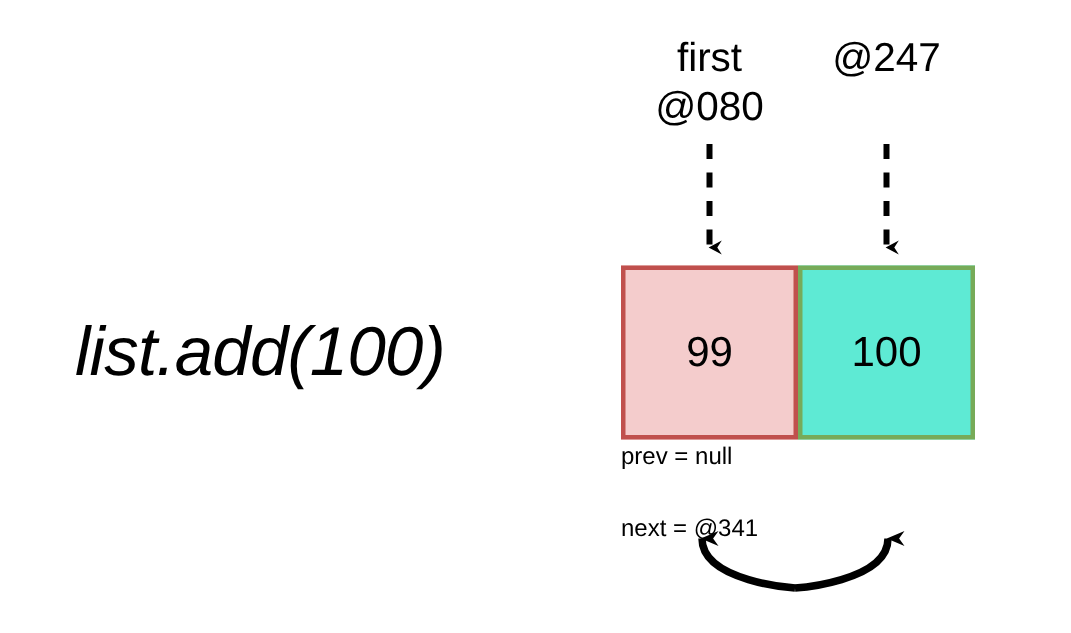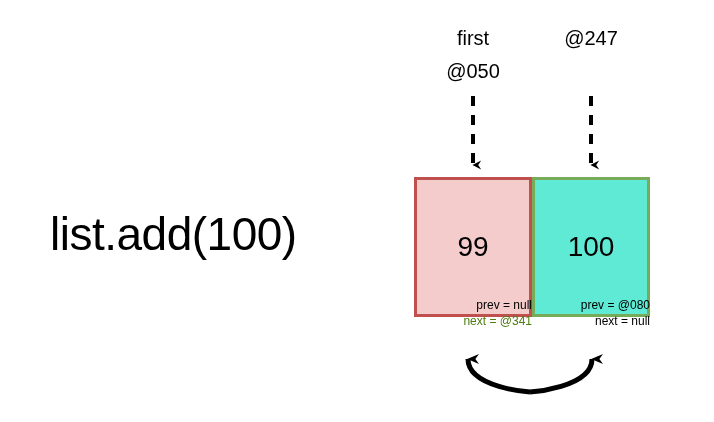--- a/index.html
+++ b/index.html
@@ -21,42 +21,43 @@
   #operation-label {
     position: absolute;
     left: 50px;
     top: 206px;
     width: 330px;
     font-size: 46px;
     line-height: 56px;
     letter-spacing: -0.5px;
     color: #000000;
     white-space: nowrap;
+    font-style: italic;
   }
 
   
   .pointer-label {
     position: absolute;
     width: 120px;
     text-align: center;
-    font-size: 20px;
+    font-size: 27px;
     line-height: 33px;
     color: #000000;
   }
   .pointer-label .pl-name { display: block; }
   .pointer-label .pl-addr { display: block; }
   #pointer-first { left: 413px; top: 22px; }
   #pointer-last  { left: 531px; top: 22px; }
 
   
   .node-box {
     position: absolute;
     top: 177px;
     width: 118px;
-    height: 140px;
+    height: 116px;
     box-sizing: border-box;
     display: flex;
     align-items: center;
     justify-content: center;
     font-size: 28px;
     color: #000000;
   }
   #node-box-99 {
     left: 414px;
     background: #f4cccc;
@@ -66,72 +67,68 @@
     left: 532px;
     background: #5eead4;
     border: 3px solid #77ab59;
   }
 
   
   .node-fields {
     position: absolute;
     top: 297px;
     width: 118px;
-    text-align: right;
-    font-size: 12px;
+    text-align: left;
+    font-size: 16px;
     line-height: 16px;
   }
   #fields-99  { left: 414px; }
   #fields-100 { left: 532px; }
   .field-line { display: block; white-space: nowrap; }
-  .field-highlight { color: #4d7c0f; }
+  .field-highlight { color: #000000; margin-top: 32px; }
 
   
   #arrow-layer {
     position: absolute;
     left: 0;
     top: 0;
     width: 714px;
     height: 422px;
     pointer-events: none;
   }
 </style>
 </head>
 <body>
 
 <div id="canvas">
 
   <div id="operation-label">list.add(100)</div>
 
   <div class="pointer-label" id="pointer-first">
     <span class="pl-name">first</span>
-    <span class="pl-addr">@050</span>
+    <span class="pl-addr">@080</span>
   </div>
 
   <div class="pointer-label" id="pointer-last">
     <span class="pl-addr">@247</span>
   </div>
 
   <div class="node-box" id="node-box-99">
     <span>99</span>
   </div>
 
   <div class="node-box" id="node-box-100">
     <span>100</span>
   </div>
 
   <div class="node-fields" id="fields-99">
     <span class="field-line">prev = null</span>
     <span class="field-line field-highlight">next = @341</span>
   </div>
 
-  <div class="node-fields" id="fields-100">
-    <span class="field-line">prev = @080</span>
-    <span class="field-line">next = null</span>
-  </div>
 
   <svg id="arrow-layer" viewBox="0 0 714 422">
     <defs>
       <marker id="solid-head" markerWidth="10" markerHeight="10" refX="5.2" refY="8.6" orient="auto" markerUnits="userSpaceOnUse">
         <path d="M0.6,0.4 L5.2,9.2 L9.8,0.4 L5.2,3.4 Z" fill="#000000"></path>
       </marker>
       <marker id="curve-head" markerWidth="12" markerHeight="13" refX="6" refY="11.6" orient="auto" markerUnits="userSpaceOnUse">
         <path d="M1.0,0.6 L6.0,12.4 L11.0,0.6 L6.0,4.2 Z" fill="#000000"></path>
       </marker>
     </defs>

